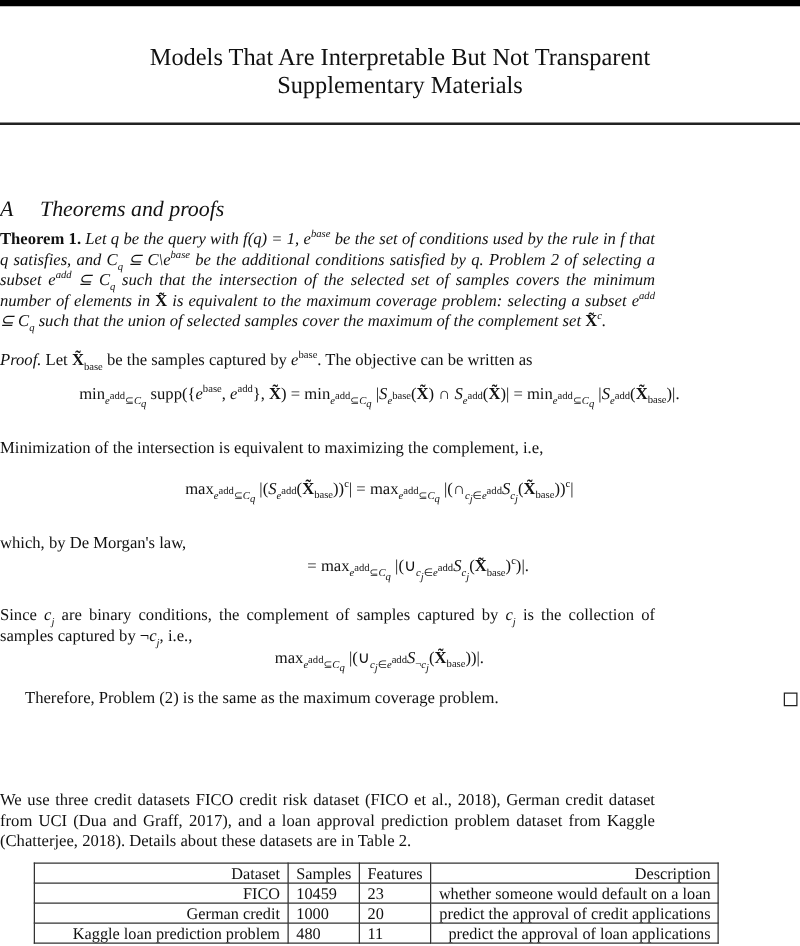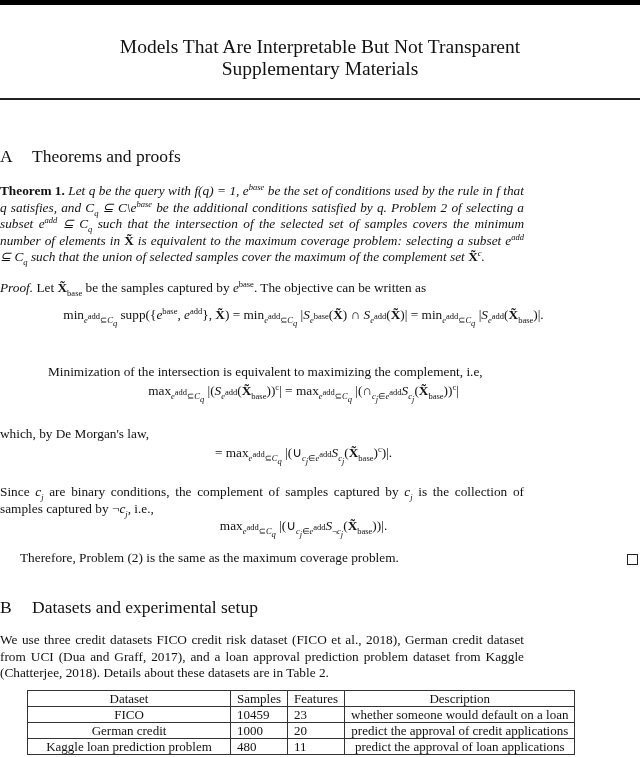--- a/index.html
+++ b/index.html
@@ -36,78 +36,75 @@
     }
     table.data {
       position: absolute; left: 27px; top: 690px; border-collapse: collapse;
       font-family: "Liberation Serif", serif; font-size: 13px;
     }
     table.data td, table.data th {
       border: 1px solid #333; padding: 0 6px; height: 15px; line-height: 15px;
       font-weight: normal; white-space: nowrap;
     }
     table.data .c { text-align: left; }
-    table.data .l { text-align: center; }
+    table.data .l { text-align: right; }
     sup, sub { font-size: 8.5px; line-height: 0; }
   </style>
 </head>
 <body>
 
 <div class="page">
   <div class="rule-top"></div>
 
   <div class="title" style="top:36px;">Models That Are Interpretable But Not Transparent</div>
   <div class="title" style="top:58px;">Supplementary Materials</div>
 
   <div class="rule-mid"></div>
 
-  <div class="sec" style="top:146px;">
+  <div class="sec" style="top:157px;font-style:italic;">
     <span class="num">A</span><span>Theorems and proofs</span>
   </div>
 
   <div class="para" style="top:183px;">
     <span class="b">Theorem 1.</span>
     <span class="it">Let <i>q</i> be the query with <i>f</i>(<i>q</i>) = 1, <i>e</i><sup>base</sup> be the set of conditions used by the rule in <i>f</i> that <i>q</i> satisfies, and <i>C</i><sub>q</sub> ⊆ <i>C</i>\<i>e</i><sup>base</sup> be the additional conditions satisfied by <i>q</i>. Problem 2 of selecting a subset <i>e</i><sup>add</sup> ⊆ <i>C</i><sub>q</sub> such that the intersection of the selected set of samples covers the minimum number of elements in <b style="font-style:normal">X̃</b> is equivalent to the maximum coverage problem: selecting a subset <i>e</i><sup>add</sup> ⊆ <i>C</i><sub>q</sub> such that the union of selected samples cover the maximum of the complement set <b style="font-style:normal">X̃</b><sup>c</sup>.</span>
   </div>
 
   <div class="para" style="top:280px;">
     <span class="it">Proof.</span>
     <span>Let <b>X̃</b><sub>base</sub> be the samples captured by <i>e</i><sup>base</sup>. The objective can be written as</span>
   </div>
 
   <div class="eq" style="top:307px;">
     min<sub><i>e</i><sup>add</sup>⊆<i>C<sub>q</sub></i></sub> supp({<i>e</i><sup>base</sup>, <i>e</i><sup>add</sup>}, <b>X̃</b>) = min<sub><i>e</i><sup>add</sup>⊆<i>C<sub>q</sub></i></sub> |<i>S</i><sub><i>e</i><sup>base</sup></sub>(<b>X̃</b>) ∩ <i>S</i><sub><i>e</i><sup>add</sup></sub>(<b>X̃</b>)| = min<sub><i>e</i><sup>add</sup>⊆<i>C<sub>q</sub></i></sub> |<i>S</i><sub><i>e</i><sup>add</sup></sub>(<b>X̃</b><sub>base</sub>)|.
   </div>
 
-  <div class="para" style="top:364px;padding-left:48px;">Minimization of the intersection is equivalent to maximizing the complement, i.e,</div>
+  <div class="para" style="top:350px;">Minimization of the intersection is equivalent to maximizing the complement, i.e,</div>
 
   <div class="eq" style="top:383px;">
     max<sub><i>e</i><sup>add</sup>⊆<i>C<sub>q</sub></i></sub> |(<i>S</i><sub><i>e</i><sup>add</sup></sub>(<b>X̃</b><sub>base</sub>))<sup>c</sup>| = max<sub><i>e</i><sup>add</sup>⊆<i>C<sub>q</sub></i></sub> |(∩<sub><i>c<sub>j</sub></i>∈<i>e</i><sup>add</sup></sub><i>S</i><sub><i>c<sub>j</sub></i></sub>(<b>X̃</b><sub>base</sub>))<sup>c</sup>|
   </div>
 
   <div class="para" style="top:426px;">which, by De Morgan's law,</div>
 
-  <div class="eq" style="top:445px;">
+  <div class="eq" style="top:445px;padding-left:31px;">
     = max<sub><i>e</i><sup>add</sup>⊆<i>C<sub>q</sub></i></sub> |(∪<sub><i>c<sub>j</sub></i>∈<i>e</i><sup>add</sup></sub><i>S</i><sub><i>c<sub>j</sub></i></sub>(<b>X̃</b><sub>base</sub>)<sup>c</sup>)|.
   </div>
 
   <div class="para" style="top:484px;">
     Since <i>c<sub>j</sub></i> are binary conditions, the complement of samples captured by <i>c<sub>j</sub></i> is the collection of samples captured by ¬<i>c<sub>j</sub></i>, i.e.,
   </div>
 
   <div class="eq" style="top:518px;">
     max<sub><i>e</i><sup>add</sup>⊆<i>C<sub>q</sub></i></sub> |(∪<sub><i>c<sub>j</sub></i>∈<i>e</i><sup>add</sup></sub><i>S</i><sub>¬<i>c<sub>j</sub></i></sub>(<b>X̃</b><sub>base</sub>))|.
   </div>
 
   <div class="para" style="top:550px;padding-left:20px;">Therefore, Problem (2) is the same as the maximum coverage problem.</div>
   <div class="qed" style="top:554px;"></div>
 
-  <div class="sec" style="top:597px;">
-    <span class="num">B</span><span>Datasets and experimental setup</span>
-  </div>
 
   <div class="para" style="top:632px;">We use three credit datasets FICO credit risk dataset (FICO et al., 2018), German credit dataset from UCI (Dua and Graff, 2017), and a loan approval prediction problem dataset from Kaggle (Chatterjee, 2018). Details about these datasets are in Table 2.</div>
 
   <table class="data">
     <tbody>
         <tr>
       <th class="l" style="width:190px;">Dataset</th>
       <th class="c">Samples</th>
       <th class="c">Features</th>
       <th class="l">Description</th>

